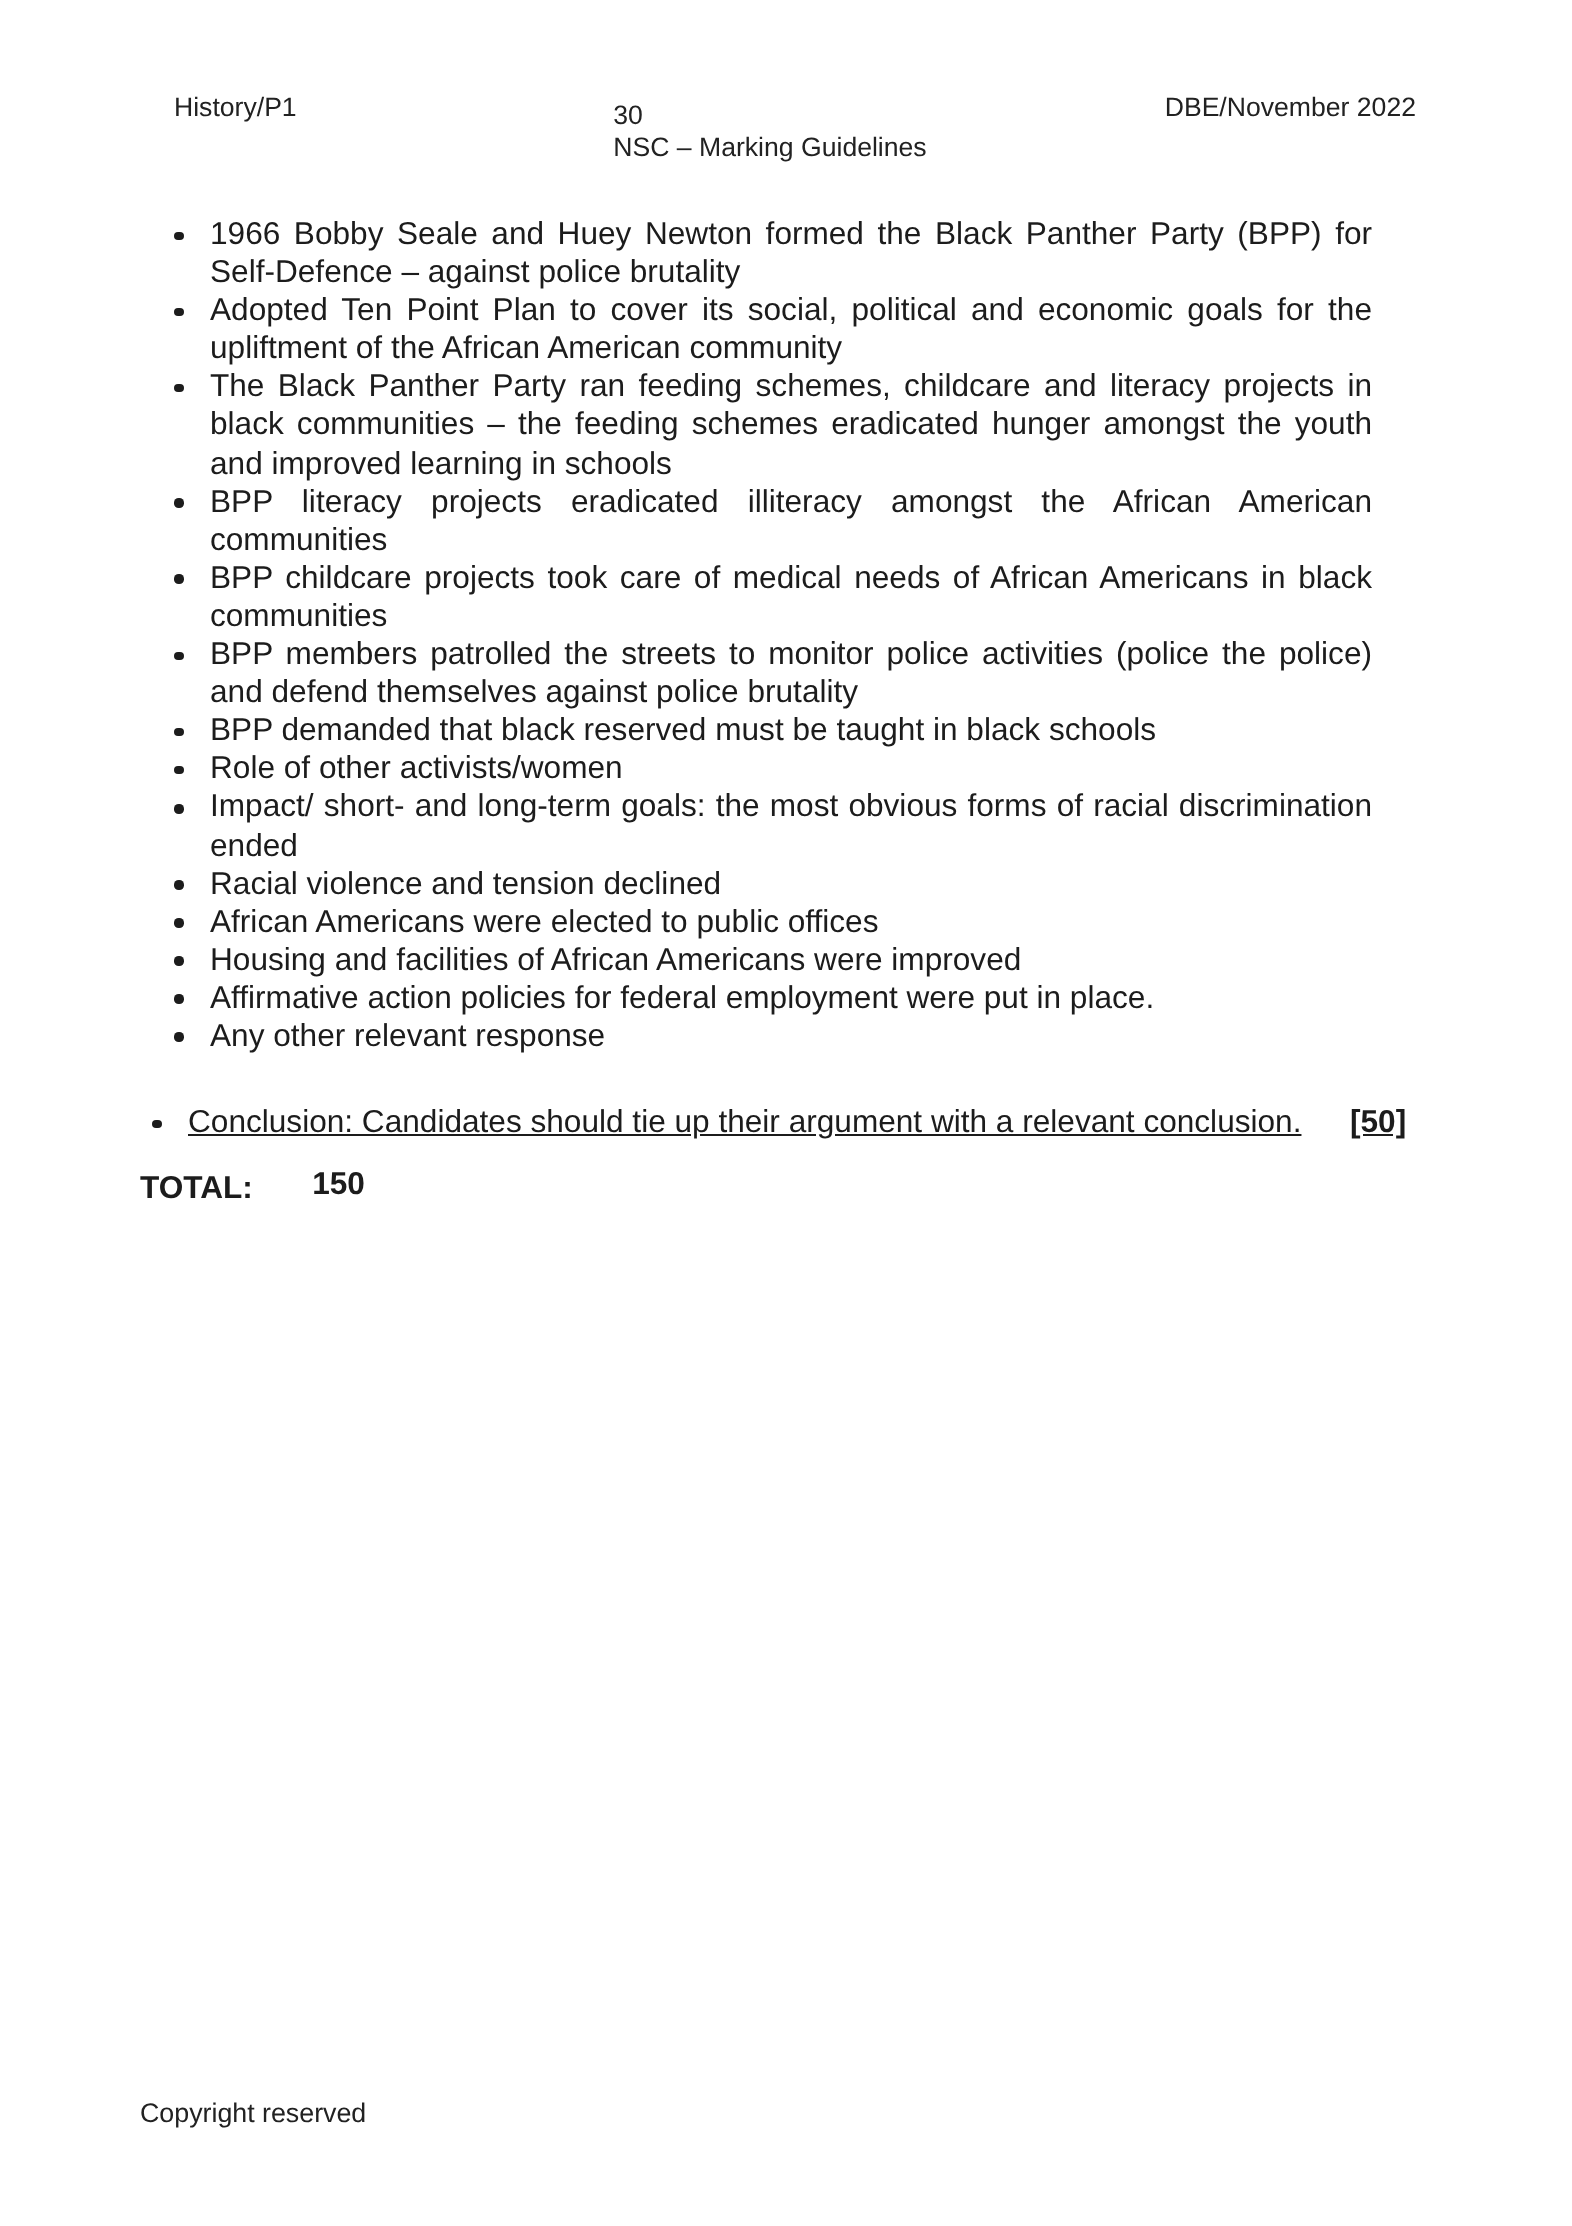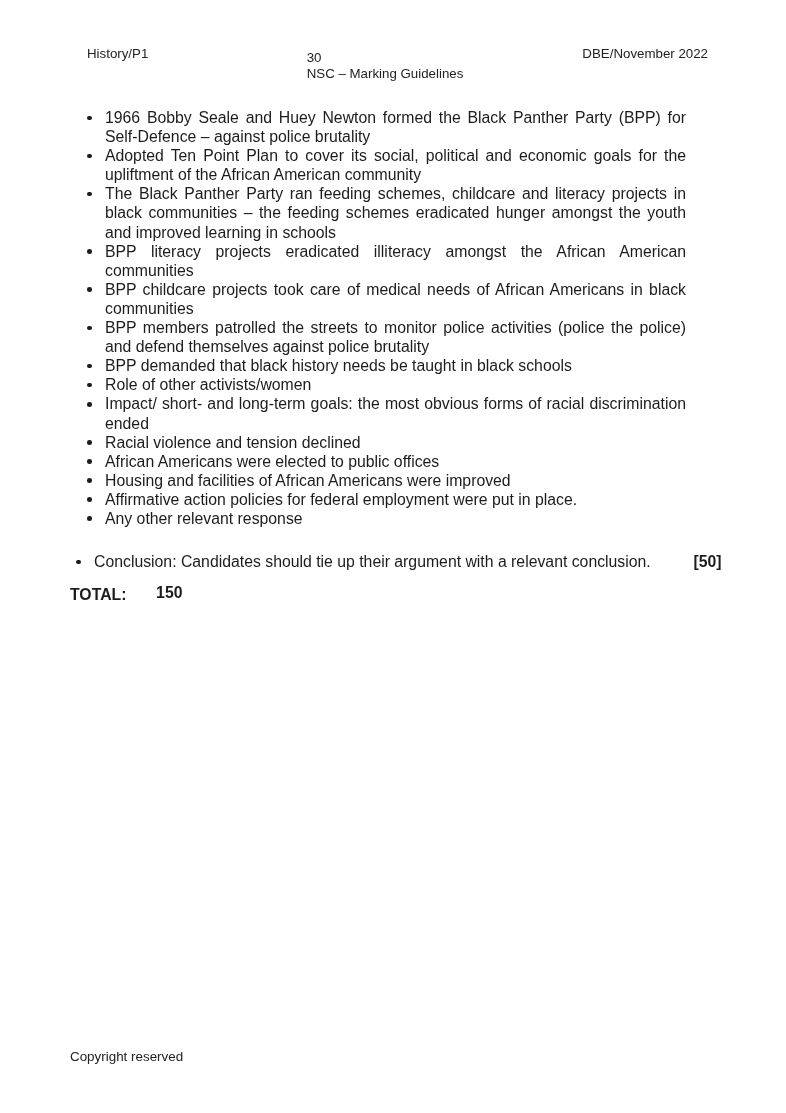--- a/index.html
+++ b/index.html
@@ -29,25 +29,25 @@
     background:#1c1c1c;
   }
   .txt{
     display:block;width:581px;
     text-align:justify;text-align-last:left;
   }
 
   #conclusion-row{
     position:absolute;left:70px;top:552px;width:670px;
     font-size:15.8px;line-height:19.1px;
-    display:flex;align-items:flex-start;
+    display:flex;align-items:flex-start;text-decoration:underline;
   }
   #conclusion-row .bullet-cell{position:relative;width:24px;flex:0 0 24px;height:19.1px;}
   #conclusion-row .c-txt{width:581px;flex:0 0 581px;}
-  #conclusion-row .marks{flex:1;text-align:center;font-weight:700;}
+  #conclusion-row .marks{flex:1;text-align:left;font-weight:700;}
 
   #total-row{
     position:absolute;left:70px;top:585px;width:670px;
     font-size:15.8px;line-height:19.1px;
     display:flex;justify-content:flex-start;align-items:baseline;
   }
   #total-row .t-label{font-weight:700;}
   #total-row .t-value{
     display:inline-block;width:56px;text-align:right;
     font-weight:700;position:relative;top:-2px;
@@ -96,21 +96,21 @@
     <span class="txt">BPP childcare projects took care of medical needs of African Americans in black communities</span>
   </li>
 
   <li class="bullet-item">
     <span class="dot"></span>
     <span class="txt">BPP members patrolled the streets to monitor police activities (police the police) and defend themselves against police brutality</span>
   </li>
 
   <li class="bullet-item">
     <span class="dot"></span>
-    <span class="txt">BPP demanded that black history needs be taught in black schools</span>
+    <span class="txt">BPP demanded that black reserved must be taught in black schools</span>
   </li>
 
   <li class="bullet-item">
     <span class="dot"></span>
     <span class="txt">Role of other activists/women</span>
   </li>
 
   <li class="bullet-item">
     <span class="dot"></span>
     <span class="txt">Impact/ short- and long-term goals: the most obvious forms of racial discrimination ended</span>

